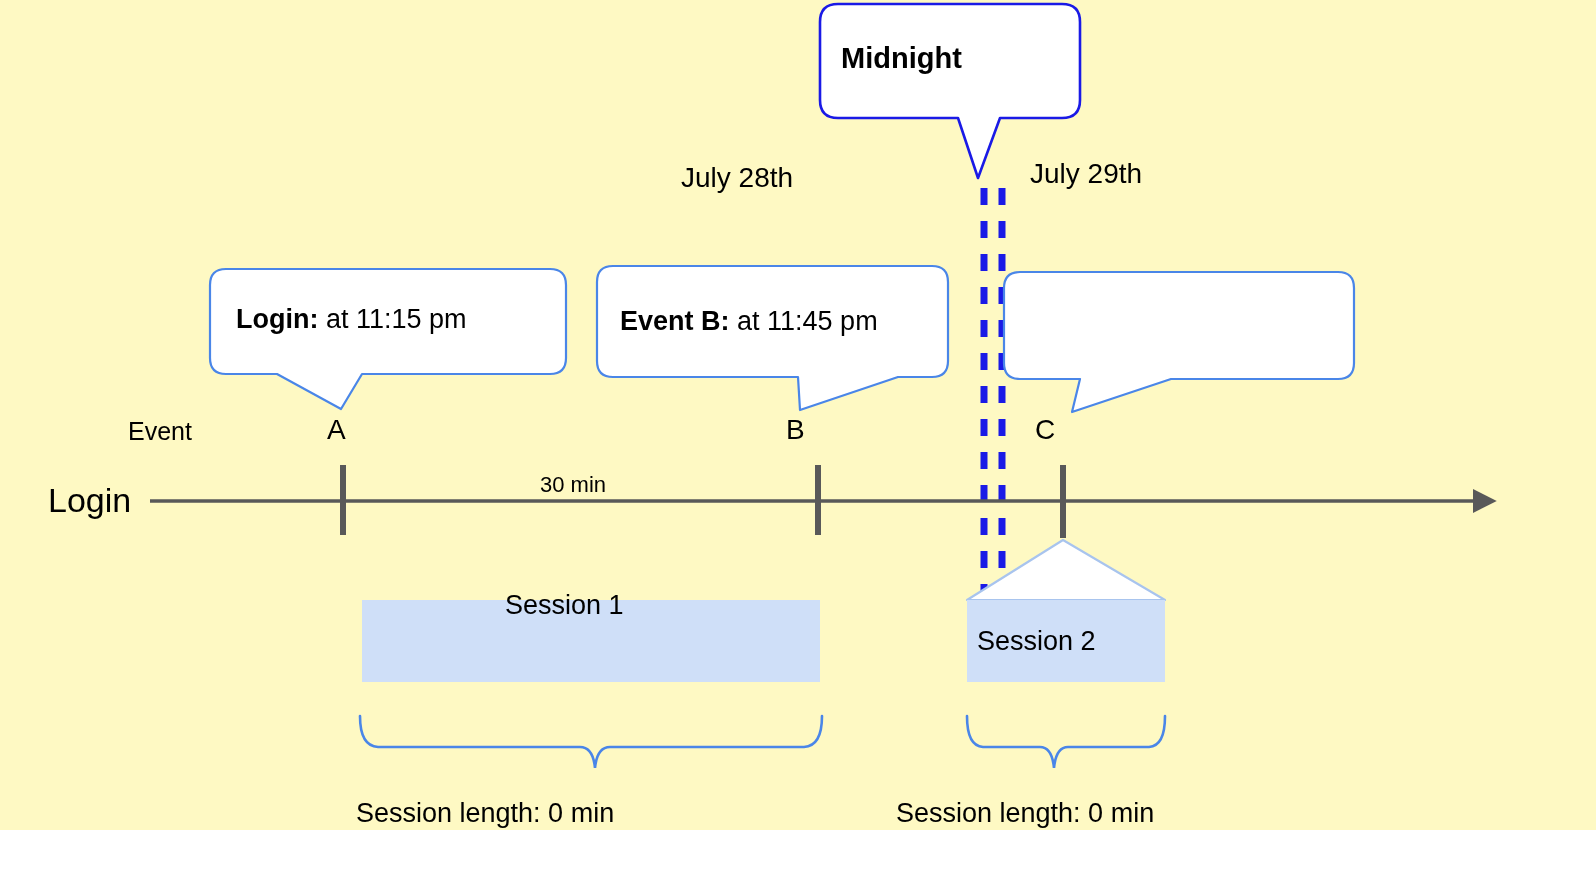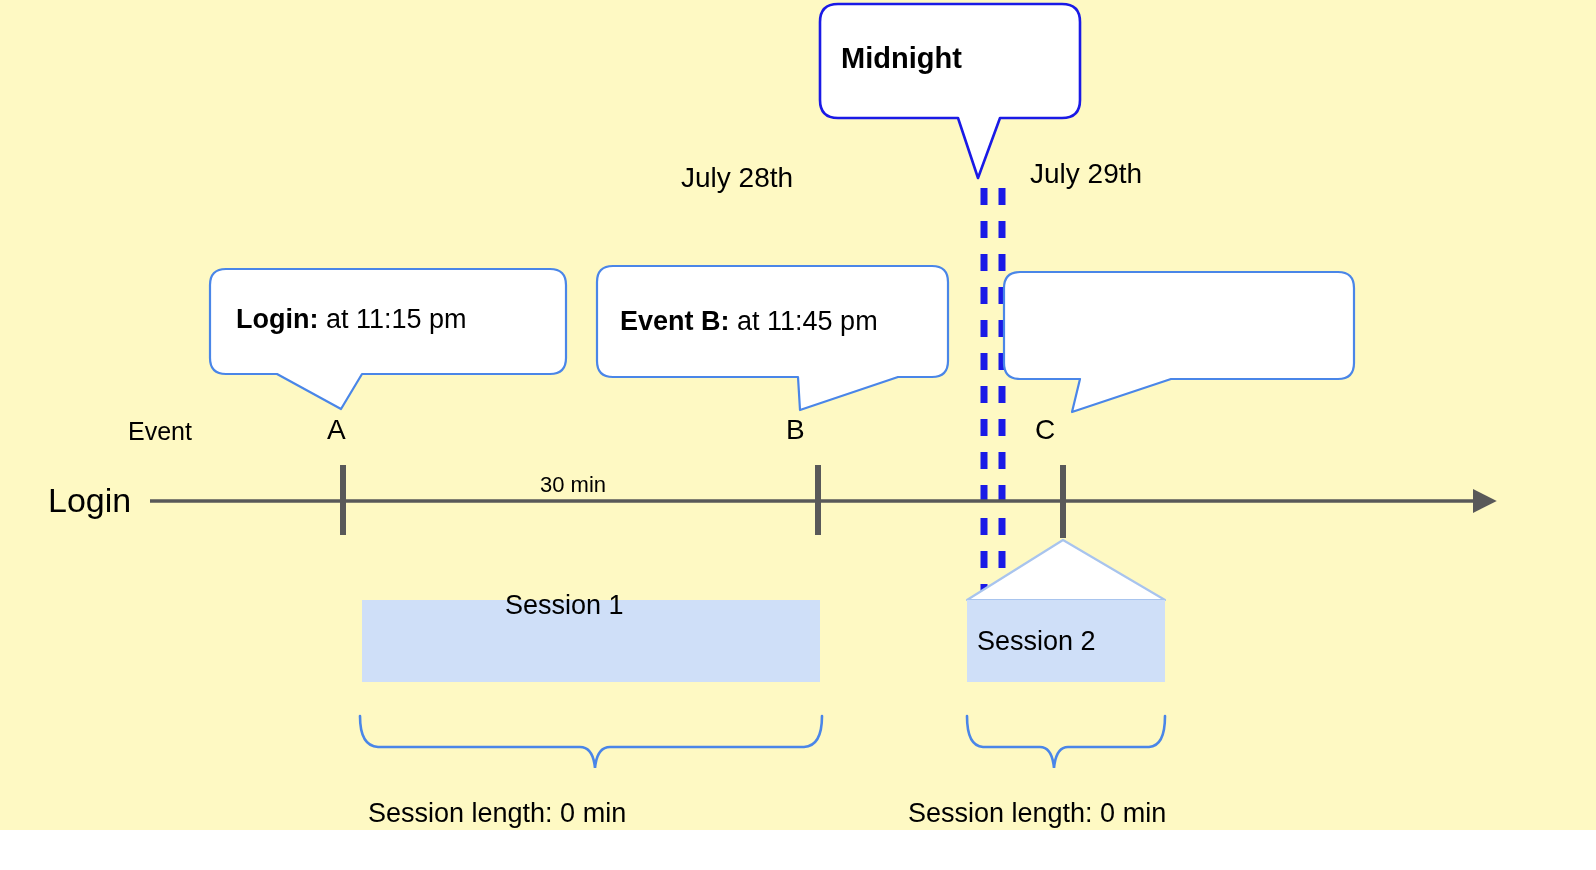--- a/index.html
+++ b/index.html
@@ -58,21 +58,20 @@
     font-size: 28px;
   }
   .dur-label {
     font-size: 22px;
   }
   .session-label {
     font-size: 27px;
   }
   .length-label {
     font-size: 27px;
-    margin-left: 12px;
   }
 </style>
 </head>
 <body>
 
 <div id="stage">
 
   <svg class="layer" viewBox="0 0 1596 870">
 
     <path d="M 838,4 L 1062,4 Q 1080,4 1080,22 L 1080,100 Q 1080,118 1062,118

